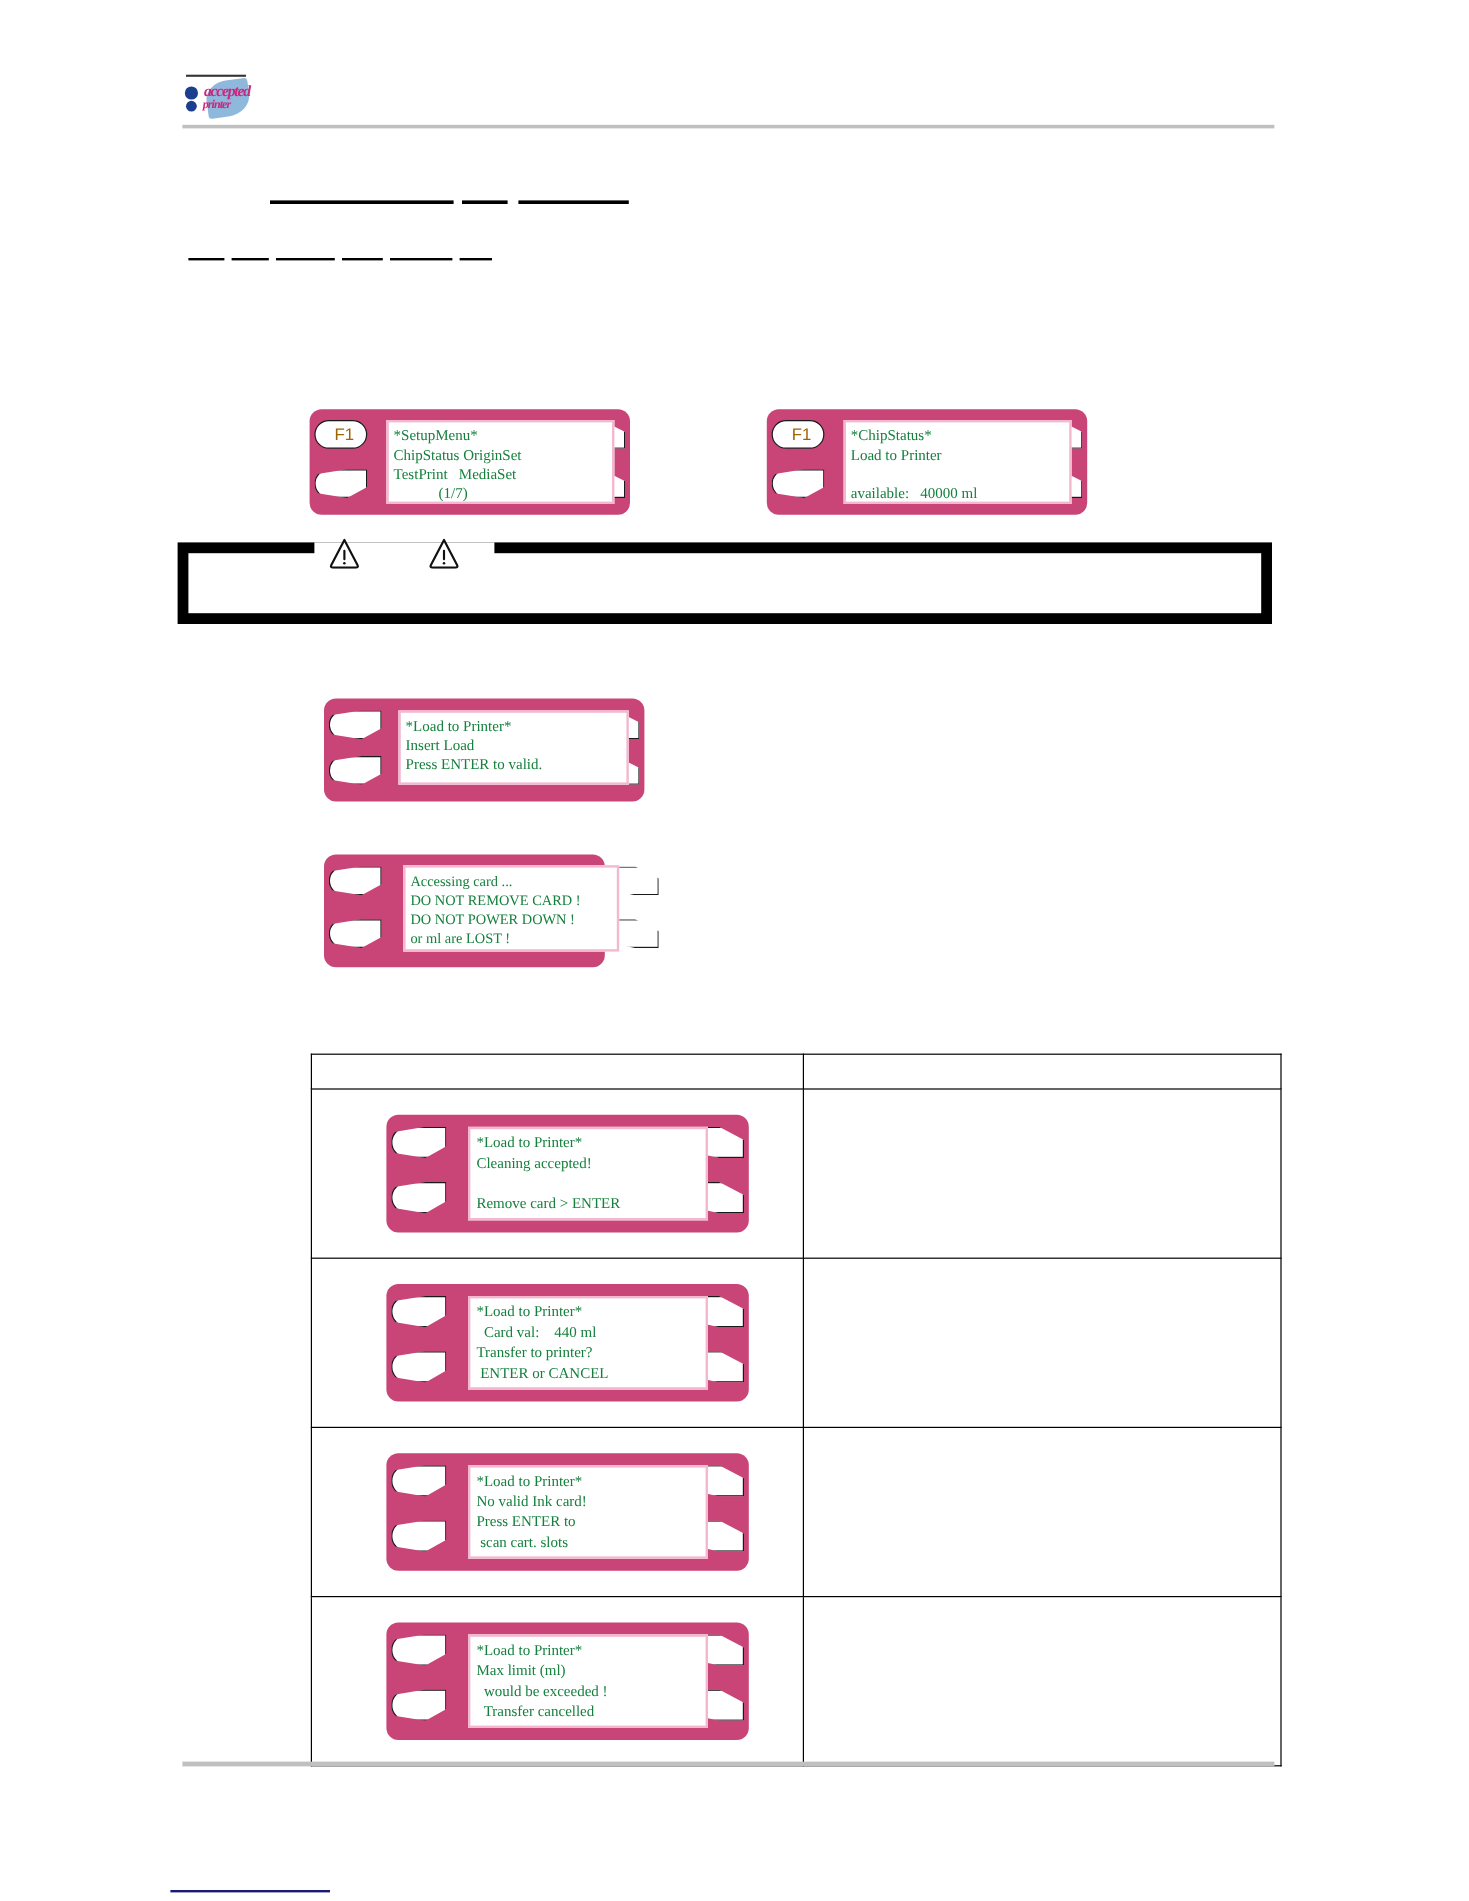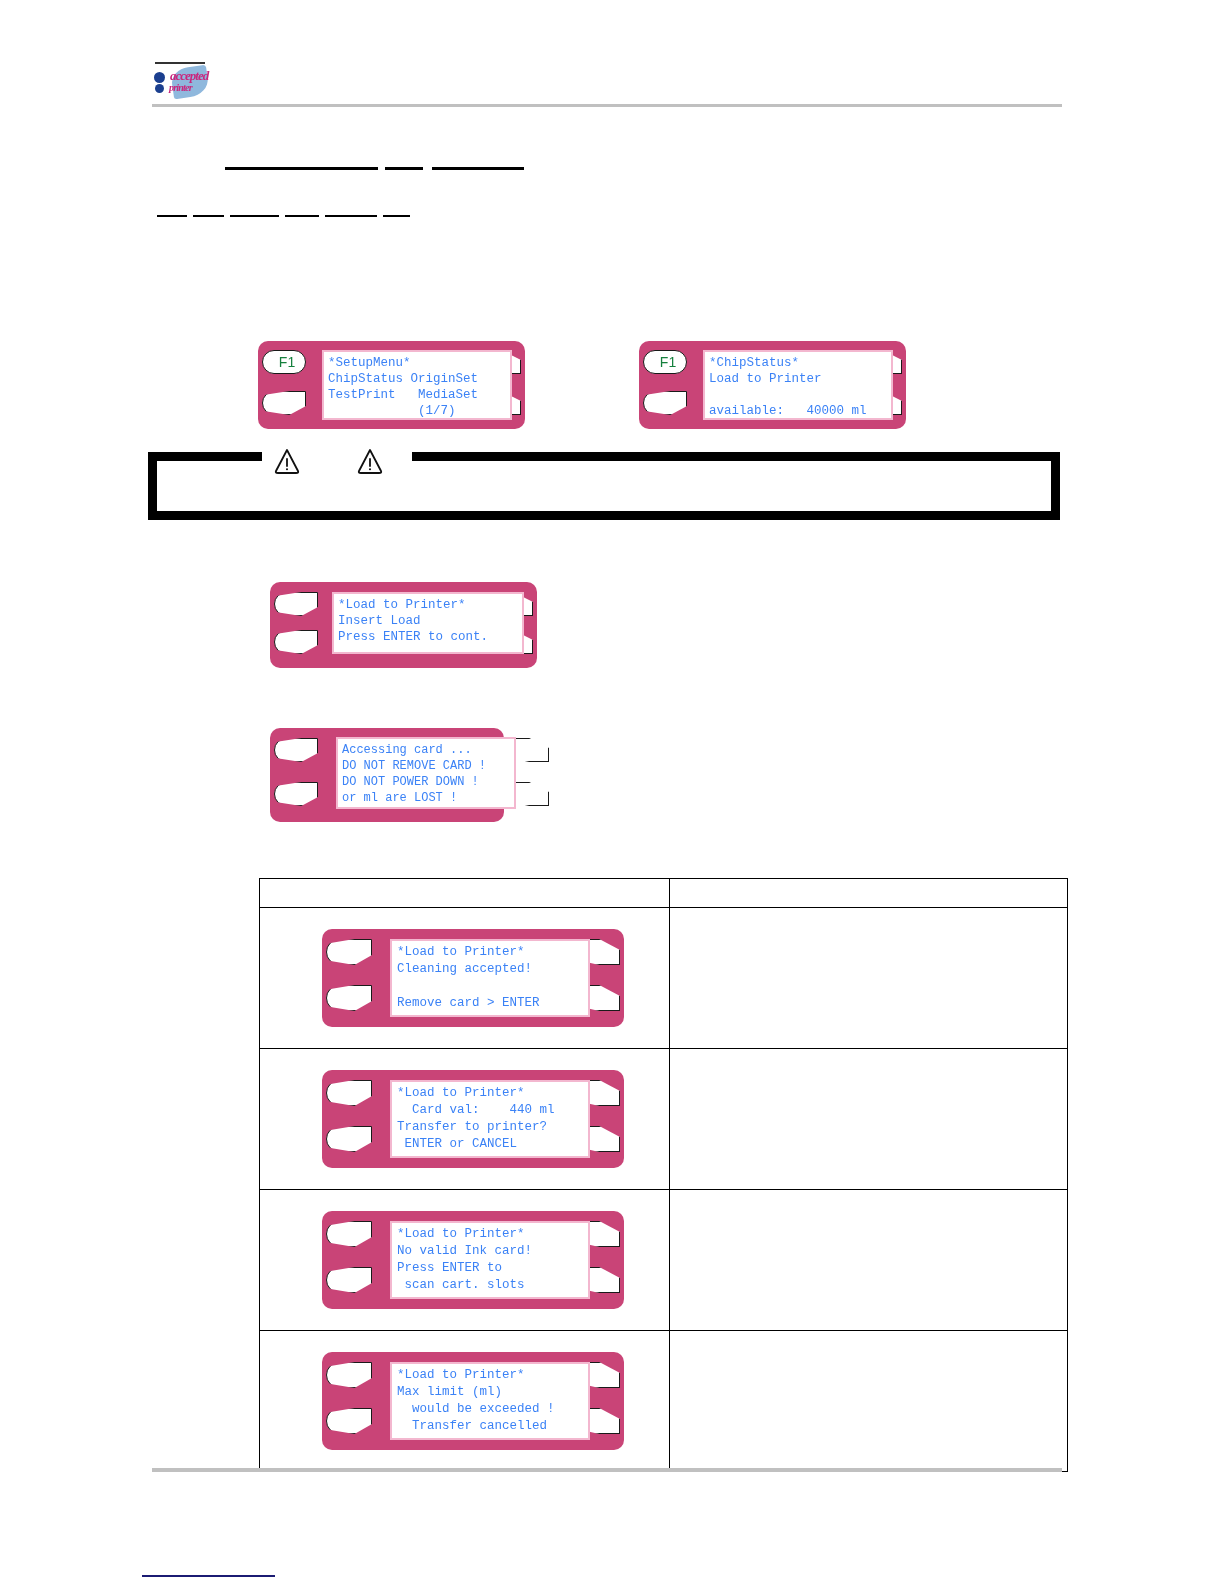--- a/index.html
+++ b/index.html
@@ -95,22 +95,22 @@
     position: absolute;
     background: #c94477;
     border-radius: 10px;
     box-sizing: border-box;
   }
   .lcd-screen {
     position: absolute;
     background: #ffffff;
     border: 2px solid #f3b7cf;
     box-sizing: border-box;
-    font-family: Liberation Mono, monospace;
-    color: #3b82f6;
+    font-family: Liberation Serif, serif;
+    color: #15803d;
     white-space: pre;
     overflow: hidden;
   }
   .lcd-line {
     white-space: pre;
     line-height: 1.10;
   }
   
   .softkey {
     position: absolute;
@@ -128,21 +128,21 @@
     clip-path: polygon(0% 0%, 55% 0%, 100% 42%, 100% 100%, 55% 100%, 0% 78%);
   }
   .softkey.f1 {
     border-radius: 13px;
     clip-path: none;
     display: flex;
     align-items: center;
     justify-content: center;
     font-family: "Liberation Sans", sans-serif;
     font-size: 14px;
-    color: #15803d;
+    color: #a16207;
     padding-left: 6px;
   }
 
   
   #caution-box {
     position: absolute;
     left: 148px;
     top: 452px;
     width: 912px;
     height: 68px;
@@ -250,23 +250,23 @@
       <div class="softkey left" style="left: 4px; top: 50px; width: 44px; height: 24px;"></div>
       <div class="softkey right" style="left: 219px; top: 9px; width: 44px; height: 24px;"></div>
       <div class="softkey right" style="left: 219px; top: 50px; width: 44px; height: 24px;"></div>
       <div class="lcd-screen" style="left: 64px; top: 9px; width: 190px; height: 70px; font-size: 12.5px; padding: 3px 4px;"><div class="lcd-line" style="height: 16px; line-height: 16px;">*ChipStatus*</div><div class="lcd-line" style="height: 16px; line-height: 16px;">Load to Printer</div><div class="lcd-line" style="height: 16px; line-height: 16px;">&nbsp;</div><div class="lcd-line" style="height: 16px; line-height: 16px;">available:   40000 ml</div></div>
     </div>
     <div class="lcd-panel" style="width: 267px; height: 86px; left: 270px; top: 582px;">
       <div class="softkey left" style="left: 4px; top: 10px; width: 44px; height: 24px;"></div>
       <div class="softkey left" style="left: 4px; top: 48px; width: 44px; height: 24px;"></div>
       <div class="softkey right" style="left: 219px; top: 10px; width: 44px; height: 24px;"></div>
       <div class="softkey right" style="left: 219px; top: 48px; width: 44px; height: 24px;"></div>
-      <div class="lcd-screen" style="left: 62px; top: 10px; width: 192px; height: 62px; font-size: 12.5px; padding: 3px 4px;"><div class="lcd-line" style="height: 16px; line-height: 16px;">*Load to Printer*</div><div class="lcd-line" style="height: 16px; line-height: 16px;">Insert Load</div><div class="lcd-line" style="height: 16px; line-height: 16px;">Press ENTER to cont.</div></div>
+      <div class="lcd-screen" style="left: 62px; top: 10px; width: 192px; height: 62px; font-size: 12.5px; padding: 3px 4px;"><div class="lcd-line" style="height: 16px; line-height: 16px;">*Load to Printer*</div><div class="lcd-line" style="height: 16px; line-height: 16px;">Insert Load</div><div class="lcd-line" style="height: 16px; line-height: 16px;">Press ENTER to valid.</div></div>
     </div>
-    <div class="lcd-panel" style="width: 234px; height: 94px; left: 270px; top: 728px;">
+    <div class="lcd-panel" style="width: 234px; height: 94px; left: 270px; top: 712px;">
       <div class="softkey left" style="left: 4px; top: 10px; width: 44px; height: 24px;"></div>
       <div class="softkey left" style="left: 4px; top: 54px; width: 44px; height: 24px;"></div>
       <div class="softkey right" style="left: 235px; top: 10px; width: 44px; height: 24px;"></div>
       <div class="softkey right" style="left: 235px; top: 54px; width: 44px; height: 24px;"></div>
       <div class="lcd-screen" style="left: 66px; top: 9px; width: 180px; height: 72px; font-size: 12px; padding: 3px 4px;"><div class="lcd-line" style="height: 16px; line-height: 16px;">Accessing card ...</div><div class="lcd-line" style="height: 16px; line-height: 16px;">DO NOT REMOVE CARD !</div><div class="lcd-line" style="height: 16px; line-height: 16px;">DO NOT POWER DOWN !</div><div class="lcd-line" style="height: 16px; line-height: 16px;">or ml are LOST !</div></div>
     </div>
   </div>
 
 <div id="caution-box">
   <div class="cell-note"></div>

